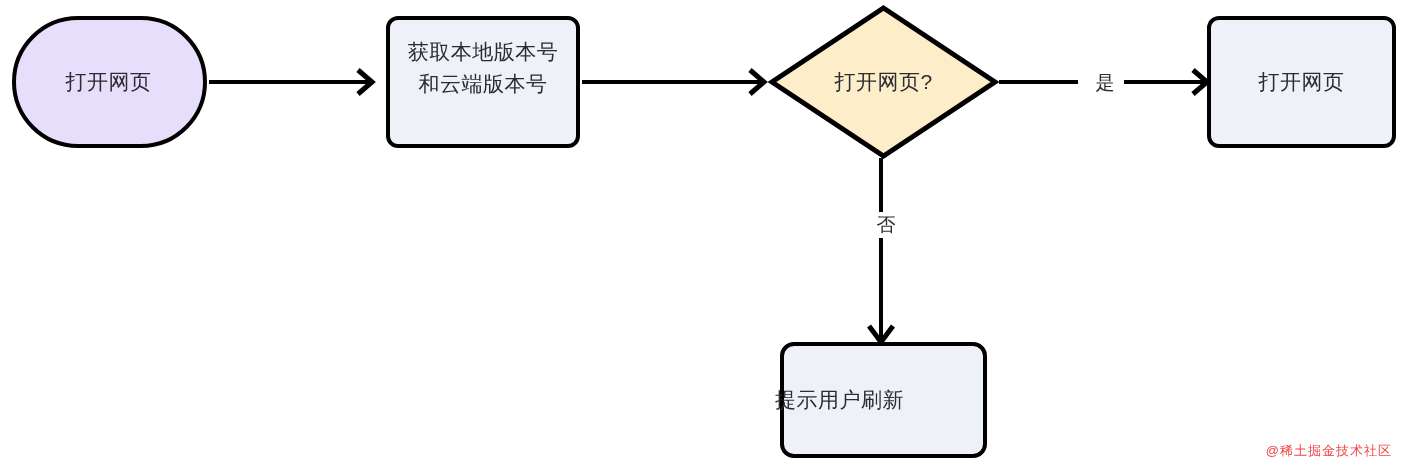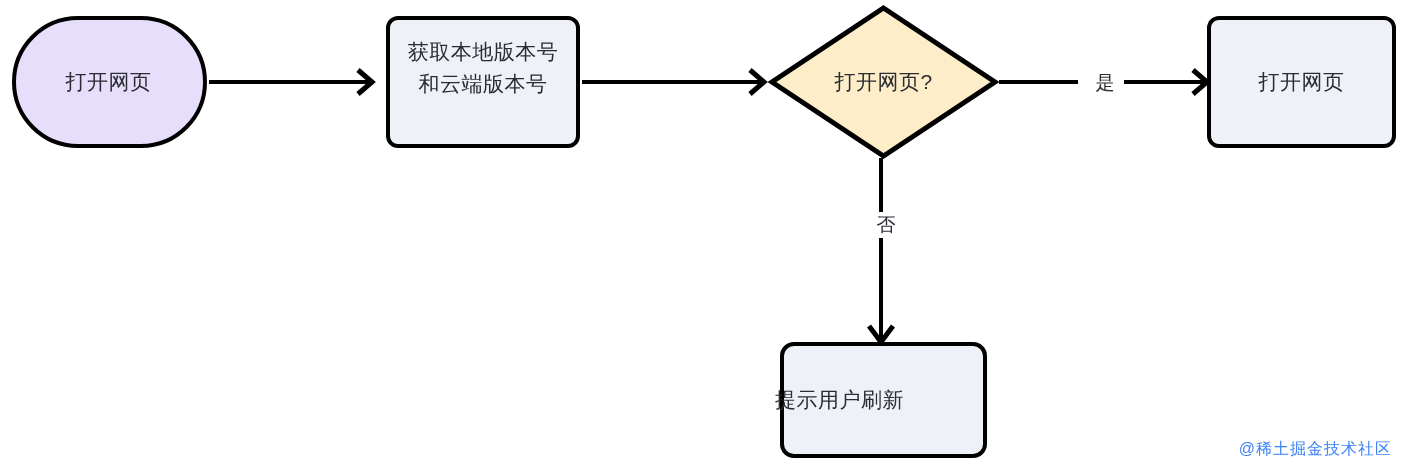--- a/index.html
+++ b/index.html
@@ -40,22 +40,22 @@
     font-size: 19px;
     line-height: 22px;
     background: #ffffff;
     padding: 2px 5px;
     text-align: center;
   }
   #watermark {
     position: absolute;
     right: 18px;
     bottom: 10px;
-    color: #3b82f6;
-    font-size: 16px;
+    color: #ef4444;
+    font-size: 13px;
     letter-spacing: 1px;
     user-select: none;
     margin-left: 20px;
   }
 </style>
 </head>
 <body>
 
 <svg id="canvas" viewBox="0 0 1410 470" xmlns="http://www.w3.org/2000/svg">
 

